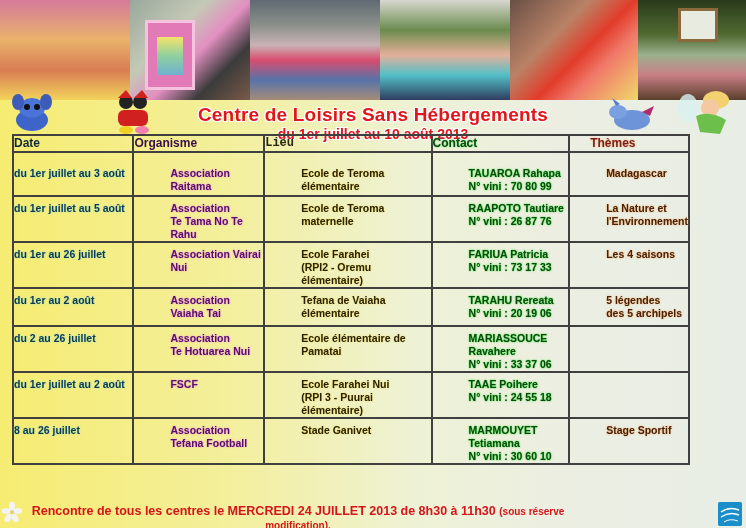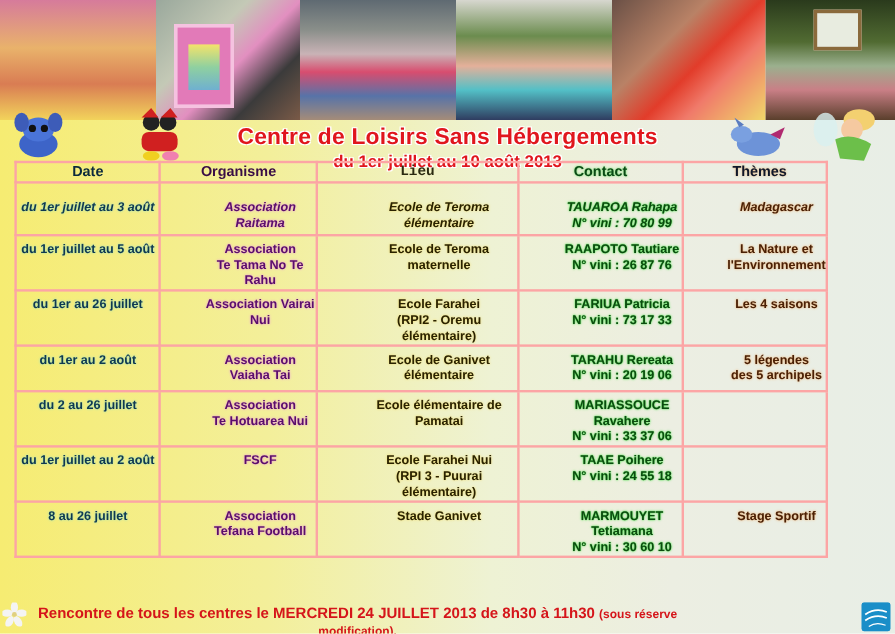--- a/index.html
+++ b/index.html
@@ -35,40 +35,40 @@
     .char { position: absolute; }
     .stitch { left: 10px; top: 92px; width: 44px; height: 42px; }
     .mickey { left: 112px; top: 90px; width: 42px; height: 44px; }
     .eeyore { left: 606px; top: 98px; width: 50px; height: 36px; }
     .tink { left: 676px; top: 86px; width: 60px; height: 50px; }
 
     table.schedule {
       position: absolute; left: 12px; top: 134px; width: 678px; border-collapse: collapse;
       border: 2px solid #2f6e88;
     }
-    table.schedule th, table.schedule td { border: 2px solid #fca5a5; font-weight: bold; text-align: center; }
+    table.schedule th, table.schedule td { border: 2px solid #404040; font-weight: bold; text-align: left; }
     table.schedule th { height: 17px; font-size: 12px; line-height: 13px; }
     table.schedule td { font-size: 10.5px; line-height: 13px; vertical-align: top; padding-top: 5px; }
     col.c-date { width: 140px; }
     col.c-org { width: 138px; }
     col.c-lieu { width: 182px; }
     col.c-contact { width: 142px; }
     col.c-theme { width: 76px; }
     th.h-date { color: #0c2a3c; }
     th.h-org { color: #3a0e46; }
     th.h-lieu { color: #2a2a10; font-family: Liberation Mono, monospace; }
     th.h-contact { color: #0b4a16; text-shadow: 0 0 2px #58e058; }
-    th.h-theme { color: #0f172a; text-align: left; padding-left: 8px; text-shadow: 0 0 2px #e8b070; }
+    th.h-theme { color: #7f1d1d; text-align: left; padding-left: 20px; text-shadow: 0 0 2px #e8b070; }
     td.date { color: #0f3850; text-shadow: 0 0 2px #8ee0c8; }
     td.org { color: #5a0e6a; text-shadow: 0 0 2px #e888e8; }
     td.lieu { color: #2a2200; text-shadow: 0 0 2px #f0d860; }
     td.contact { color: #0c4a10; text-shadow: 0 0 2px #50e050, 0 0 1px #50e050; }
     td.theme { color: #4a2006; text-shadow: 0 0 2px #f0a860; }
     tr.body-row td { height: 38px; }
-    tr.body-row.first td { padding-top: 14px; height: 44px; font-style: italic; }
+    tr.body-row.first td { padding-top: 14px; height: 44px; }
     tr.body-row.last td { height: 40px; margin-left: 12px; }
     .cell-line { display: block; padding-left: 36px; }
 
     .footer {
       position: absolute; left: 0; top: 504px; width: 596px; text-align: center;
       color: #d5151a; font-weight: bold; font-size: 12.5px;
     }
     .footer .note { font-size: 10px; }
     .flower { position: absolute; left: 2px; top: 502px; width: 20px; height: 20px; }
     .logo { position: absolute; left: 718px; top: 502px; width: 24px; height: 24px; background: #1a8ec8; border-radius: 2px; }
@@ -194,21 +194,21 @@
       <td class="theme">
           <span class="cell-line">Les 4 saisons</span>
         </td>
     </tr>
     <tr class="body-row">
       <td class="date">du 1er au 2 août</td>
       <td class="org">
           <span class="cell-line">Association Vaiaha Tai</span>
         </td>
       <td class="lieu">
-          <span class="cell-line">Ecole de Ganivet élémentaire</span>
+          <span class="cell-line">Tefana de Vaiaha élémentaire</span>
         </td>
       <td class="contact">
           <span class="cell-line">TARAHU Rereata</span>
           <span class="cell-line">N° vini : 20 19 06</span>
         </td>
       <td class="theme">
           <span class="cell-line">5 légendes</span>
           <span class="cell-line">des 5 archipels</span>
         </td>
     </tr>

